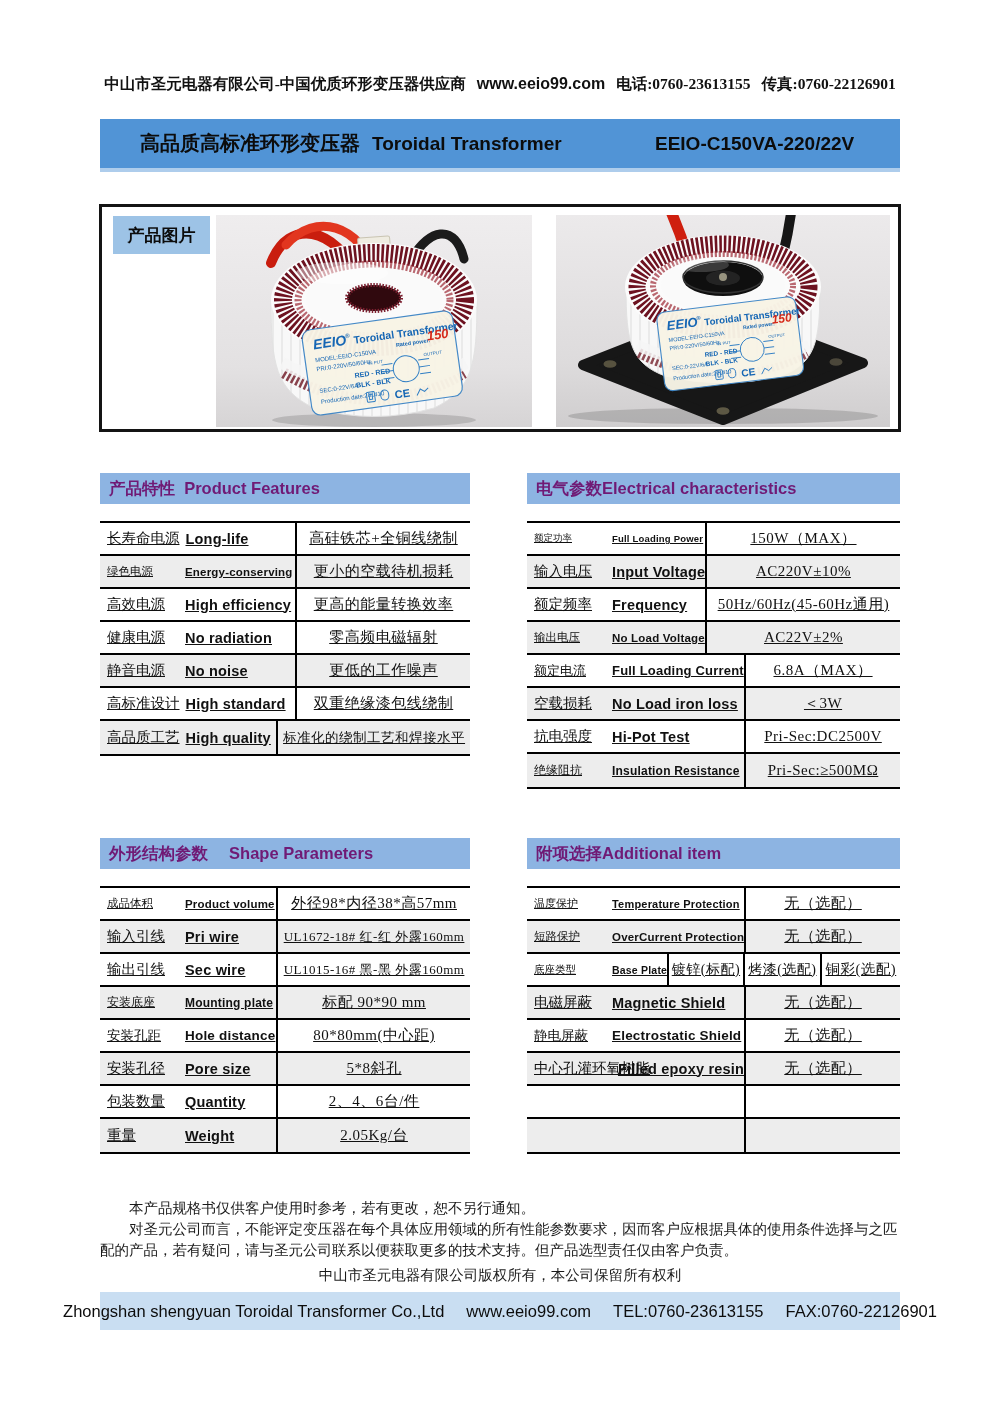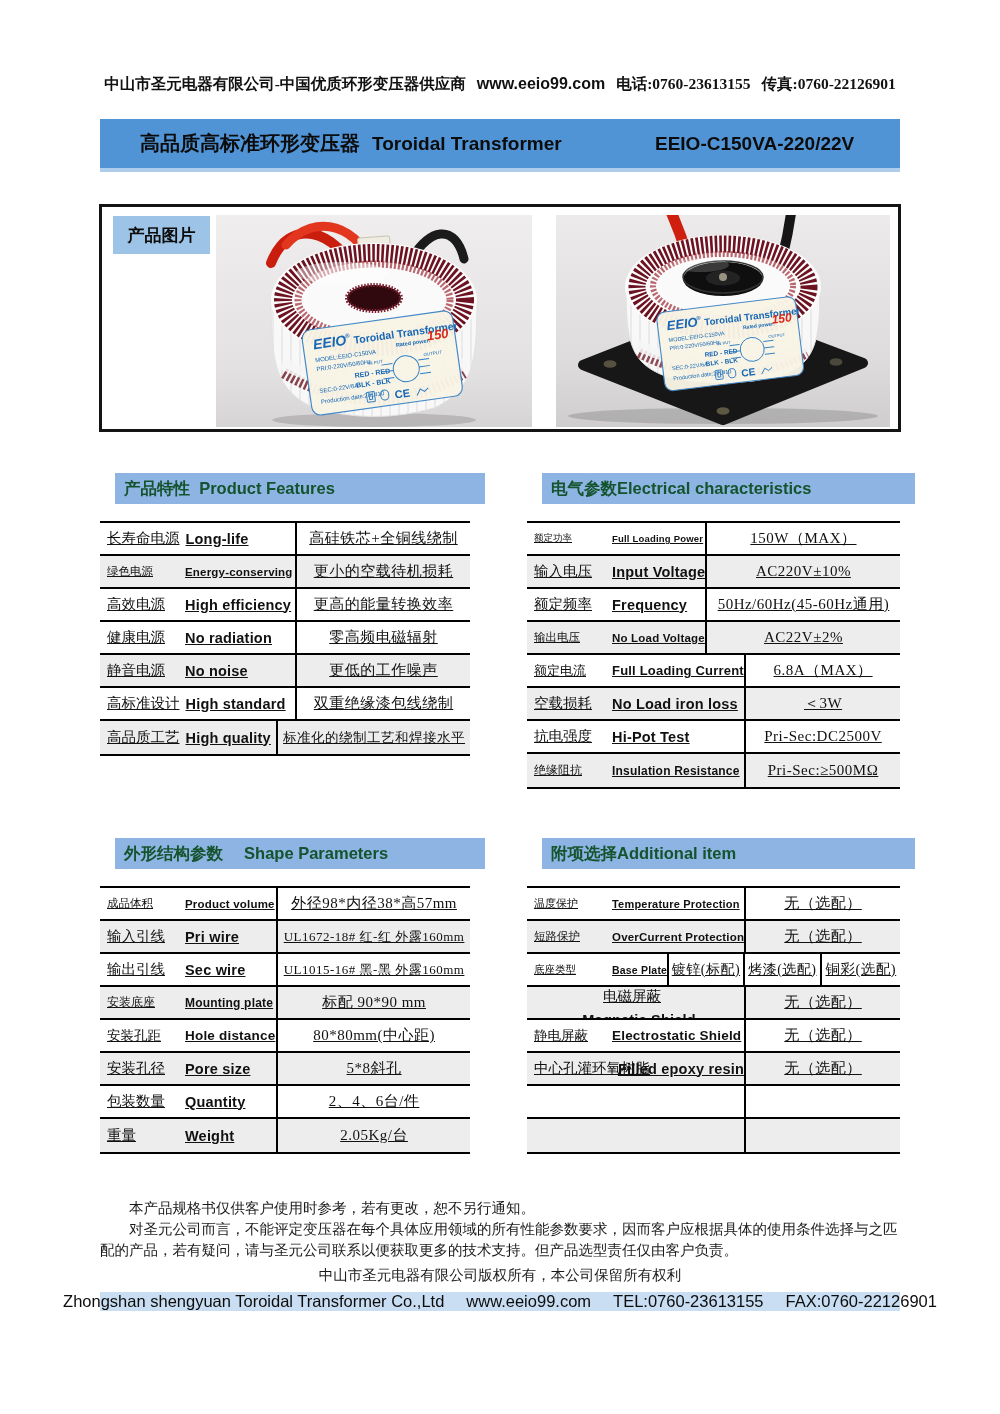--- a/index.html
+++ b/index.html
@@ -63,21 +63,21 @@
   .lb-power{font:italic bold 13px "Liberation Sans",sans-serif;fill:#d62a1a;}
   .lb-small{font:6px "Liberation Sans",sans-serif;fill:#1566b4;}
   .lb-wire{font:bold 7px "Liberation Sans",sans-serif;fill:#1566b4;}
   .lb-tiny{font:4.5px "Liberation Sans",sans-serif;fill:#1566b4;}
   .lb-ce{font:bold 11px "Liberation Sans",sans-serif;fill:#1566b4;}
   .lb-line{stroke:#2f7ec4;fill:none;stroke-width:1;}
   
   .section-header{
     position:absolute;height:31px;background:var(--section_header);
     display:flex;align-items:center;padding-left:9px;
-    font-size:16.5px;font-weight:bold;color:#14532d;white-space:pre;margin-left:15px;
+    font-size:16.5px;font-weight:bold;color:#701a75;white-space:pre;
   }
   
   .spec-table{
     position:absolute;
     border-top:2px solid var(--table_border);
     border-bottom:2px solid var(--table_border);
     background:#fff;
   }
   .trow{display:flex;height:33px;border-bottom:2px solid var(--table_border);text-decoration:underline;}
   .trow:last-child{border-bottom:none;}
@@ -97,21 +97,21 @@
   .notes{
     position:absolute;left:100px;top:1198px;width:802px;
     font-family:"Liberation Serif",serif;font-size:14.5px;line-height:21px;color:#1a1a1a;
   }
   .notes p{text-indent:2em;}
   .copyright{
     position:absolute;left:100px;top:1266px;width:800px;text-align:center;
     font-family:"Liberation Serif",serif;font-size:14.5px;color:#1a1a1a;
   }
   .bottom-bar{
-    position:absolute;left:100px;top:1292px;width:800px;height:19px;
+    position:absolute;left:100px;top:1292px;width:800px;height:38px;
     background:var(--bottom_bar);
     display:flex;align-items:center;justify-content:center;gap:22px;
     font-size:16.5px;color:#0c0c0c;white-space:nowrap;
   }
 </style>
 </head>
 <body>
 
 <div class="company-line">
   <span class="zh-seg">中山市圣元电器有限公司-中国优质环形变压器供应商</span>
@@ -450,21 +450,21 @@
     <div class="trow">
       <div class="tcell label-cell" style="width: 37.5%; font-size: 10.5px;">
         <span class="zh">底座类型</span>
         <span class="en">Base Plate</span>
       </div>
       <div class="tcell value-cell" style="width: 20.4%; font-size: 14px;">镀锌(标配)</div>
       <div class="tcell value-cell" style="width: 20.6%; font-size: 14px;">烤漆(选配)</div>
       <div class="tcell value-cell" style="width: 21.5%; font-size: 14.5px;">铜彩(选配)</div>
     </div>
     <div class="trow shade">
-      <div class="tcell label-cell" style="width: 58.2%; flex-direction: column;">
+      <div class="tcell label-cell" style="width: 58.2%;">
         <span class="zh">电磁屏蔽</span>
         <span class="en">Magnetic Shield</span>
       </div>
       <div class="tcell value-cell" style="width: 41.8%;">无（选配）</div>
     </div>
     <div class="trow">
       <div class="tcell label-cell" style="width: 58.2%; font-size: 13.5px;">
         <span class="zh">静电屏蔽</span>
         <span class="en">Electrostatic Shield</span>
       </div>

